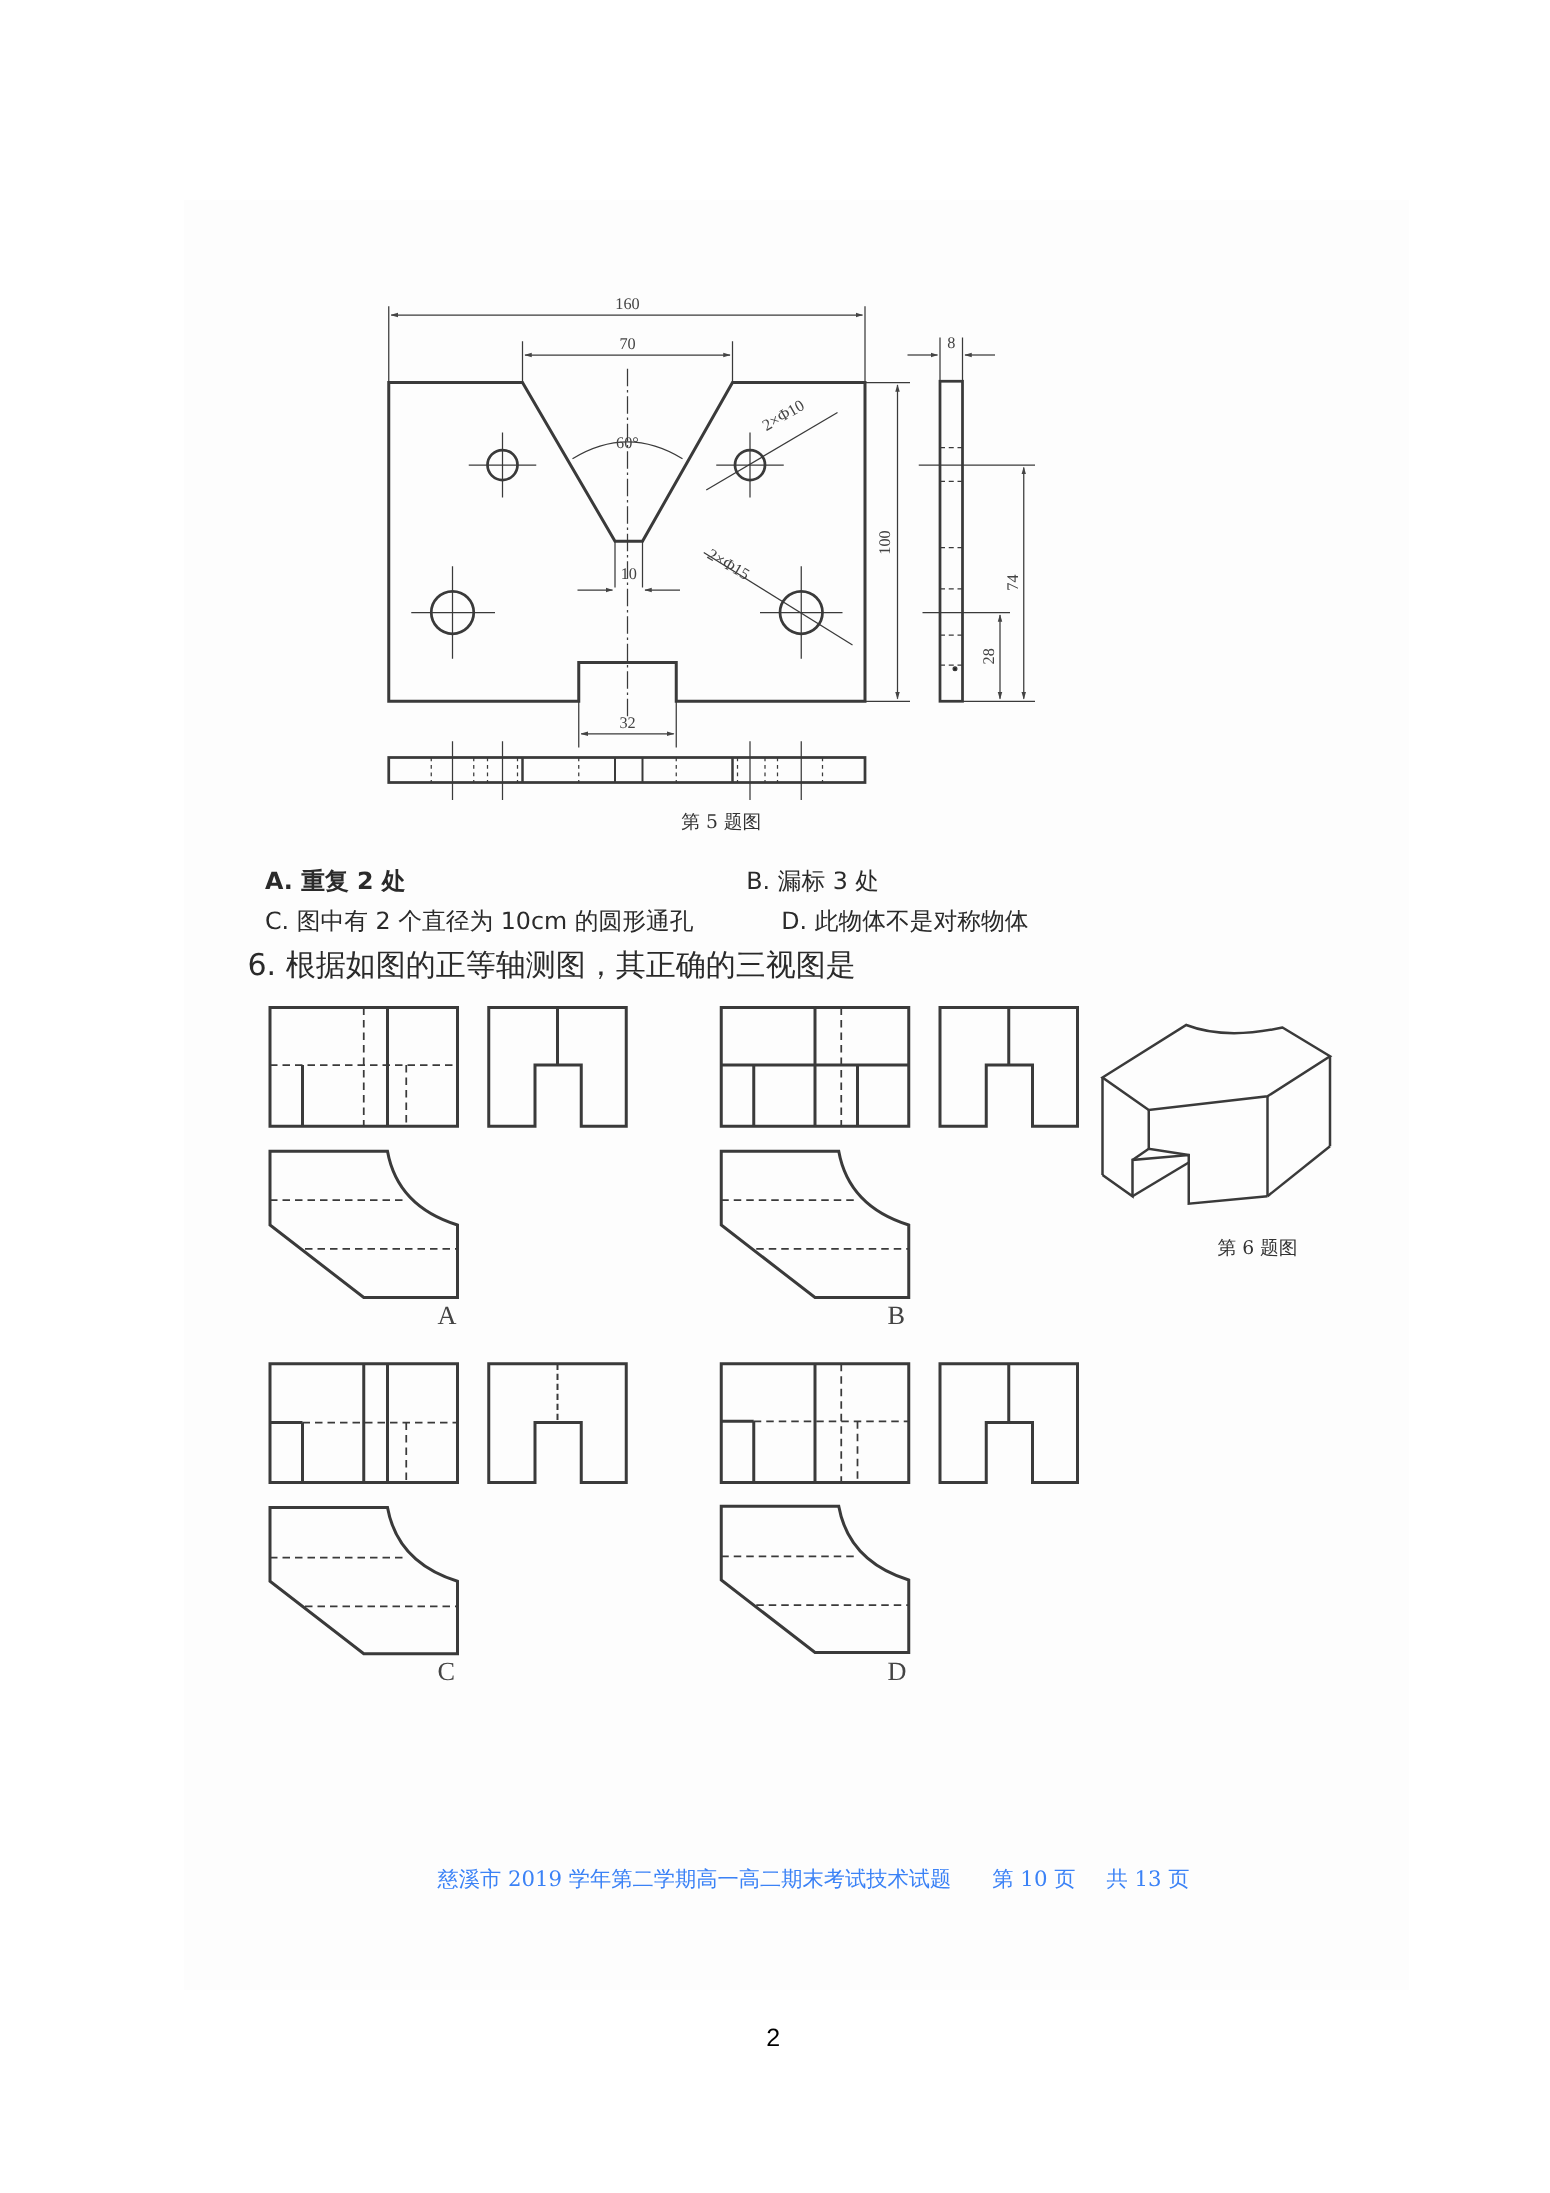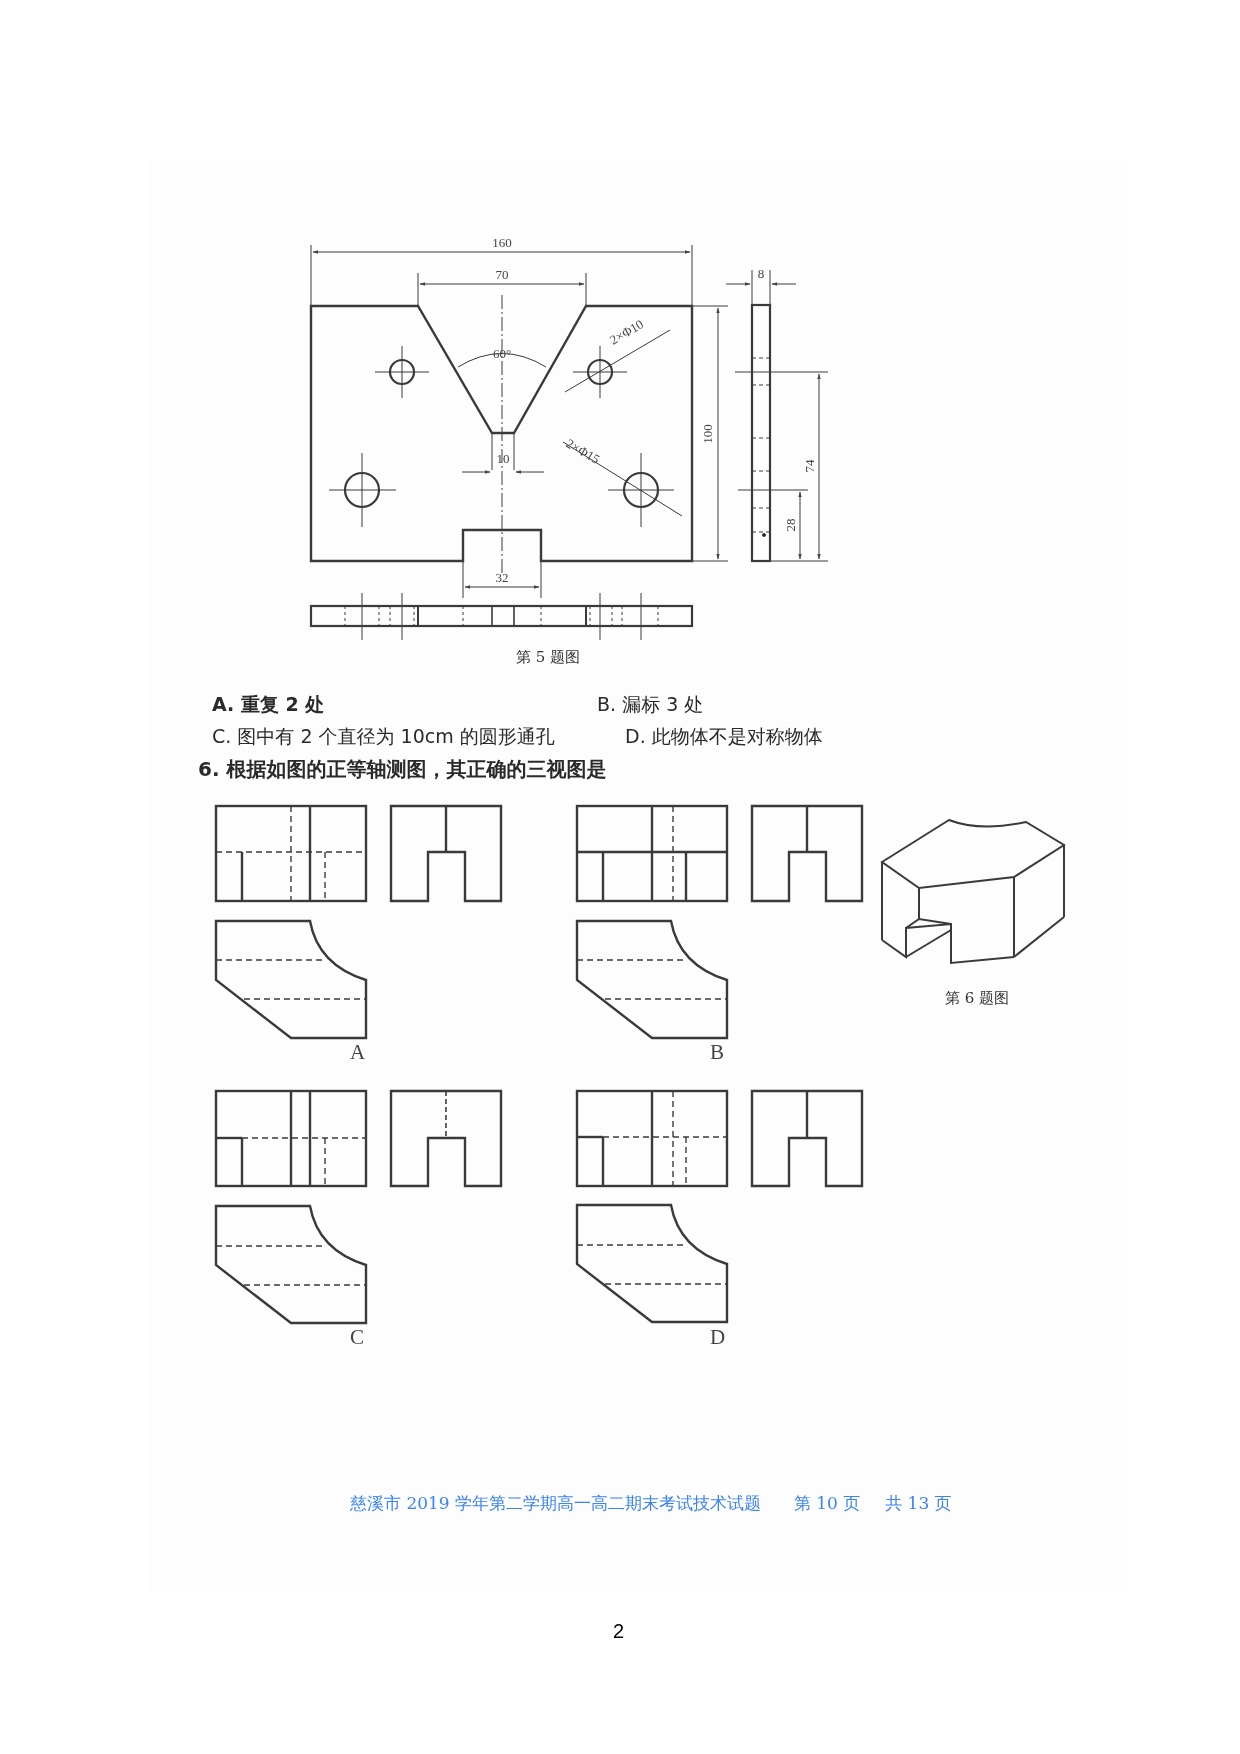--- a/index.html
+++ b/index.html
@@ -1,23 +1,23 @@
 <!DOCTYPE html>
 <html><head>
 <meta charset="utf-8">
 <style>
   html, body { margin: 0; padding: 0; background: #ffffff; }
   body { width: 1240px; height: 1754px; position: relative; overflow: hidden;
          font-family: "DejaVu Serif", "Liberation Serif", serif; color: #222; }
   .scan { position: absolute; left: 147px; top: 160px; width: 980px; height: 1432px; background: #fdfdfd; }
   svg.drawing { position: absolute; left: 0; top: 0; width: 1240px; height: 1754px; }
   .txt { position: absolute; white-space: nowrap; color: #2a2a2a; }
-  .caption { font-size: 15px; font-family: "DejaVu Serif", serif; color: #333; }
+  .caption { font-size: 15px; font-family: "DejaVu Serif", serif; color: #333; margin-left: 29px; }
   .opt { font-size: 19px; font-family: "DejaVu Sans", sans-serif; color: #2a2a2a; }
-  .q { font-size: 20px; font-family: "DejaVu Sans", sans-serif; color: #2a2a2a; font-weight: bold; }
+  .q { font-size: 24px; font-family: "DejaVu Sans", sans-serif; color: #2a2a2a; }
   .letter { font-size: 21px; font-family: "Liberation Serif", serif; color: #444; }
   .footer { font-size: 17px; font-family: "DejaVu Serif", serif; color: #3b82f6; }
   .pagenum { font-size: 20px; font-family: "Liberation Sans", sans-serif; color: #000; }
   .dim { font-family: "Liberation Serif", serif; font-size: 13px; fill: #444; }
 </style>
 </head>
 <body>
 
 <div class="scan"></div>
 

